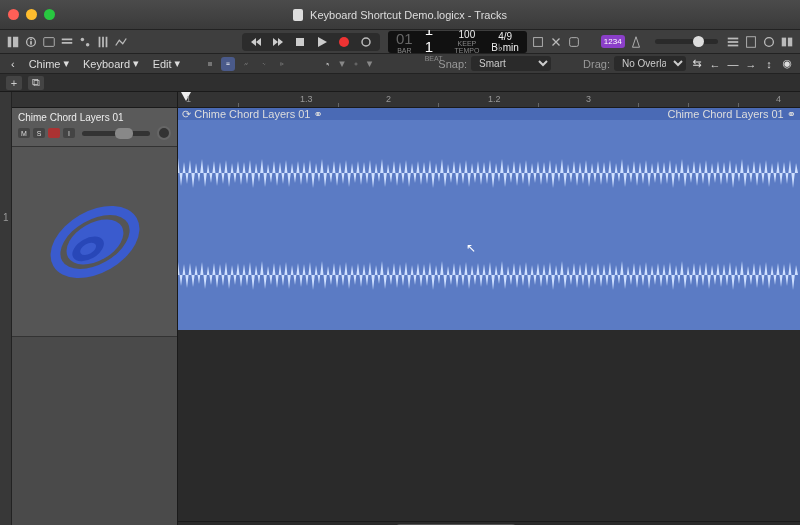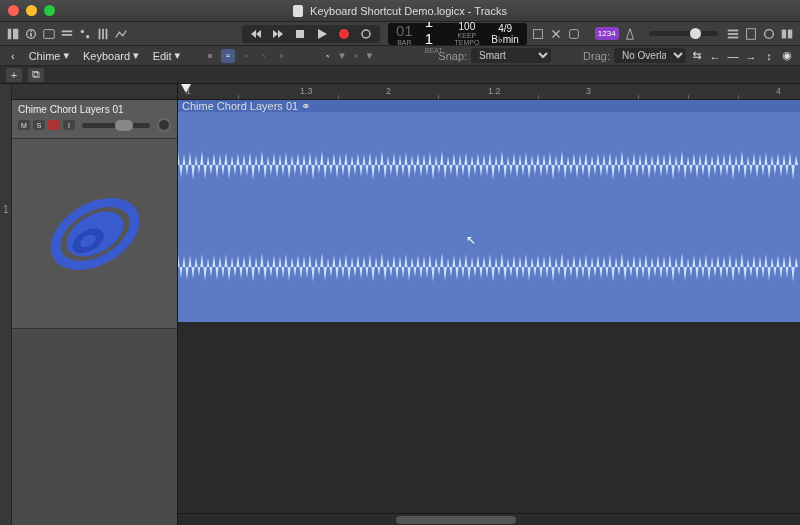--- a/index.html
+++ b/index.html
@@ -1,36 +1,36 @@
 <!DOCTYPE html>
 <html><head>
 <meta charset="utf-8">
 <style>
   * { margin: 0; padding: 0; box-sizing: border-box; font-family: -apple-system, "Helvetica Neue", Arial, sans-serif; font-size: 11px; color: #ddd; user-select: none; }
   html, body { width: 800px; height: 525px; background: #3a3a3a; overflow: hidden; }
-  .titlebar { height: 22px; background: linear-gradient(#4b4b4b,#3a3a3a); display: flex; align-items: center; padding: 0 8px; position: relative; border-bottom: 1px solid #222; }
+  .titlebar { height: 30px; background: linear-gradient(#4b4b4b,#3a3a3a); display: flex; align-items: center; padding: 0 8px; position: relative; border-bottom: 1px solid #222; }
   .traffic { display: flex; gap: 7px; }
   .dot { width: 11px; height: 11px; border-radius: 50%; }
   .red { background:#ff5f57; } .yellow { background:#ffbd2e; } .green { background:#28c840; }
   .title { position:absolute; left:0; right:0; text-align:center; font-size:11px; color:#bbb; pointer-events:none; }
   .title .doc-icon { display:inline-block; width:10px; height:12px; background:#ddd; border-radius:2px; vertical-align:-2px; margin-right:4px; position:relative; }
   .toolbar { height: 24px; background: #3e3e3e; border-bottom:1px solid #222; display:flex; align-items:center; padding:0 6px; gap:4px; }
   .tb { width:18px; height:16px; border-radius:3px; display:flex; align-items:center; justify-content:center; color:#aaa; font-size:12px; }
   .tb svg{width:14px;height:14px;fill:#bbb;}
 
   .transport { display:flex; background:#2c2c2c; border-radius:4px; padding:2px 6px; gap:6px; align-items:center; margin-left:110px; }
   .tp { width:16px; height:14px; display:flex; align-items:center; justify-content:center; }
   .tp svg { fill:#ccc; width:12px; height:12px; }
   .rec svg{fill:#e33;}
   .lcd { background:#111; border-radius:3px; display:flex; padding:2px 8px; gap:12px; align-items:center; height:22px; margin-left:4px; }
   .lcd .big { font-family: "Helvetica Neue", Arial; font-size:15px; font-weight:300; color:#fff; }
   .lcd .dim { font-size:7px; color:#888; text-align:center; line-height:1; }
   .lcd .col { display:flex; flex-direction:column; align-items:center; }
   .lcd .col .v { color:#eee; font-size:10px; }
-  .badge { background:#8b3fc9; color:#fff; font-size:8px; padding:2px 3px; border-radius:3px; margin-left:10px; }
+  .badge { background:#8b3fc9; color:#fff; font-size:8px; padding:2px 3px; border-radius:3px; margin-left:16px; }
   .vol { width:100px; height:5px; background:#2a2a2a; border-radius:3px; position:relative; margin-left:8px; }
   .vol .knob { position:absolute; left:60%; top:-3px; width:11px; height:11px; background:#ddd; border-radius:50%; }
   .spacer{flex:1;}
 
   .subbar { height: 20px; background:#3a3a3a; border-bottom:1px solid #222; display:flex; align-items:center; padding:0 6px; gap:4px; font-size:10px; color:#bbb; }
   .subbar .btn { padding:2px 5px; border-radius:3px; display:flex; align-items:center; gap:3px; }
   .subbar .sel { background:#4a5a8a; }
   .subbar select { background:#2a2a2a; color:#ccc; border:none; font-size:10px; padding:1px 4px; border-radius:3px; }
   .subbar .lbl { color:#999;margin-left:28px; }
   .subbar .icn{width:14px;height:14px;display:flex;align-items:center;justify-content:center;}
@@ -354,20 +354,21 @@
       <span class="minor" style="left:260px"></span>
         <span class="minor" style="left:360px"></span>
       <span class="minor" style="left:460px"></span>
         <span class="minor" style="left:510px"></span>
       <span class="minor" style="left:560px"></span>
     </div>
 
     <div class="region-lane">
       <div class="region">
         <div class="hdr">
+          <span><span>⟳</span> <span>Chime Chord Layers 01</span> <span>⚭</span></span>
           <span><span>Chime Chord Layers 01</span> <span>⚭</span></span>
         </div>
         <div class="wave-area">
           <svg class="wave" style="top:28px;height:50px" preserveAspectRatio="none" viewBox="0 0 620 50">
             <path fill="#cfe0ff" d="M0 25 L0 10 L3 38 L6 14 L9 36 L12 12 L15 40 L18 15 L21 34 L24 11 L27 39 L30 16 L33 35 L36 13 L39 38 L42 14 L45 36 L48 12 L51 39 L54 15 L57 35 L60 13 L63 37 L66 14 L69 36 L72 12 L75 40 L78 15 L81 34 L84 11 L87 39 L90 16 L93 35 L96 13 L99 38 L102 14 L105 36 L108 12 L111 39 L114 15 L117 35 L120 13 L123 37 L126 14 L129 36 L132 12 L135 40 L138 15 L141 34 L144 11 L147 39 L150 16 L153 35 L156 13 L159 38 L162 14 L165 36 L168 12 L171 39 L174 15 L177 35 L180 13 L183 37 L186 14 L189 36 L192 12 L195 40 L198 15 L201 34 L204 11 L207 39 L210 16 L213 35 L216 13 L219 38 L222 14 L225 36 L228 12 L231 39 L234 15 L237 35 L240 13 L243 37 L246 14 L249 36 L252 12 L255 40 L258 15 L261 34 L264 11 L267 39 L270 16 L273 35 L276 13 L279 38 L282 14 L285 36 L288 12 L291 39 L294 15 L297 35 L300 13 L303 37 L306 14 L309 36 L312 12 L315 40 L318 15 L321 34 L324 11 L327 39 L330 16 L333 35 L336 13 L339 38 L342 14 L345 36 L348 12 L351 39 L354 15 L357 35 L360 13 L363 37 L366 14 L369 36 L372 12 L375 40 L378 15 L381 34 L384 11 L387 39 L390 16 L393 35 L396 13 L399 38 L402 14 L405 36 L408 12 L411 39 L414 15 L417 35 L420 13 L423 37 L426 14 L429 36 L432 12 L435 40 L438 15 L441 34 L444 11 L447 39 L450 16 L453 35 L456 13 L459 38 L462 14 L465 36 L468 12 L471 39 L474 15 L477 35 L480 13 L483 37 L486 14 L489 36 L492 12 L495 40 L498 15 L501 34 L504 11 L507 39 L510 16 L513 35 L516 13 L519 38 L522 14 L525 36 L528 12 L531 39 L534 15 L537 35 L540 13 L543 37 L546 14 L549 36 L552 12 L555 40 L558 15 L561 34 L564 11 L567 39 L570 16 L573 35 L576 13 L579 38 L582 14 L585 36 L588 12 L591 39 L594 15 L597 35 L600 13 L603 37 L606 14 L609 36 L612 12 L615 40 L618 15 L620 25 Z"></path>
           </svg>
           <svg class="wave" style="top:130px;height:50px" preserveAspectRatio="none" viewBox="0 0 620 50">
             <path fill="#cfe0ff" d="M0 25 L0 12 L3 36 L6 14 L9 38 L12 13 L15 37 L18 15 L21 34 L24 12 L27 39 L30 16 L33 35 L36 13 L39 38 L42 14 L45 36 L48 12 L51 39 L54 15 L57 35 L60 13 L63 37 L66 14 L69 36 L72 12 L75 40 L78 15 L81 34 L84 11 L87 39 L90 16 L93 35 L96 13 L99 38 L102 14 L105 36 L108 12 L111 39 L114 15 L117 35 L120 13 L123 37 L126 14 L129 36 L132 12 L135 40 L138 15 L141 34 L144 11 L147 39 L150 16 L153 35 L156 13 L159 38 L162 14 L165 36 L168 12 L171 39 L174 15 L177 35 L180 13 L183 37 L186 14 L189 36 L192 12 L195 40 L198 15 L201 34 L204 11 L207 39 L210 16 L213 35 L216 13 L219 38 L222 14 L225 36 L228 12 L231 39 L234 15 L237 35 L240 13 L243 37 L246 14 L249 36 L252 12 L255 40 L258 15 L261 34 L264 11 L267 39 L270 16 L273 35 L276 13 L279 38 L282 14 L285 36 L288 12 L291 39 L294 15 L297 35 L300 13 L303 37 L306 14 L309 36 L312 12 L315 40 L318 15 L321 34 L324 11 L327 39 L330 16 L333 35 L336 13 L339 38 L342 14 L345 36 L348 12 L351 39 L354 15 L357 35 L360 13 L363 37 L366 14 L369 36 L372 12 L375 40 L378 15 L381 34 L384 11 L387 39 L390 16 L393 35 L396 13 L399 38 L402 14 L405 36 L408 12 L411 39 L414 15 L417 35 L420 13 L423 37 L426 14 L429 36 L432 12 L435 40 L438 15 L441 34 L444 11 L447 39 L450 16 L453 35 L456 13 L459 38 L462 14 L465 36 L468 12 L471 39 L474 15 L477 35 L480 13 L483 37 L486 14 L489 36 L492 12 L495 40 L498 15 L501 34 L504 11 L507 39 L510 16 L513 35 L516 13 L519 38 L522 14 L525 36 L528 12 L531 39 L534 15 L537 35 L540 13 L543 37 L546 14 L549 36 L552 12 L555 40 L558 15 L561 34 L564 11 L567 39 L570 16 L573 35 L576 13 L579 38 L582 14 L585 36 L588 12 L591 39 L594 15 L597 35 L600 13 L603 37 L606 14 L609 36 L612 12 L615 40 L618 15 L620 25 Z"></path>
           </svg>
           <div class="cursor-arrow">↖</div>

